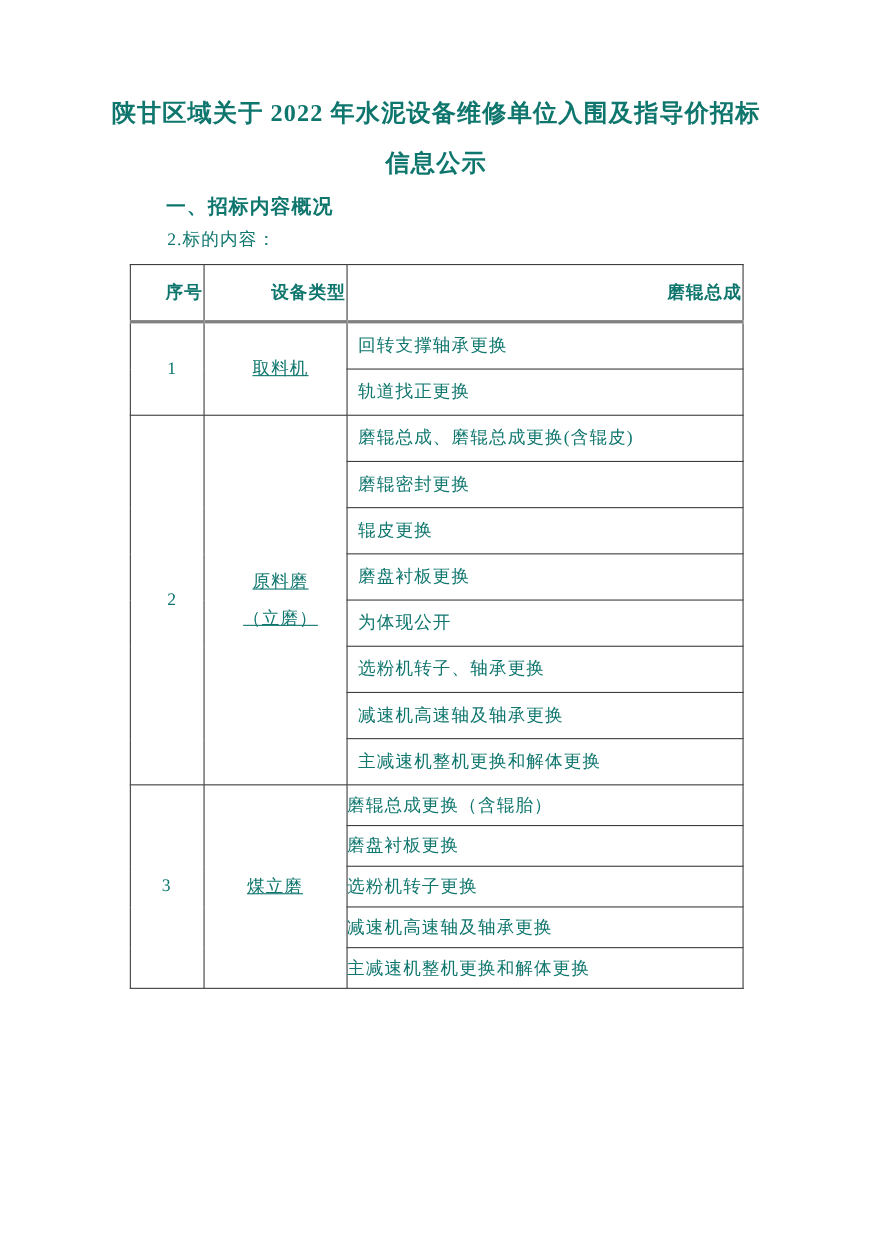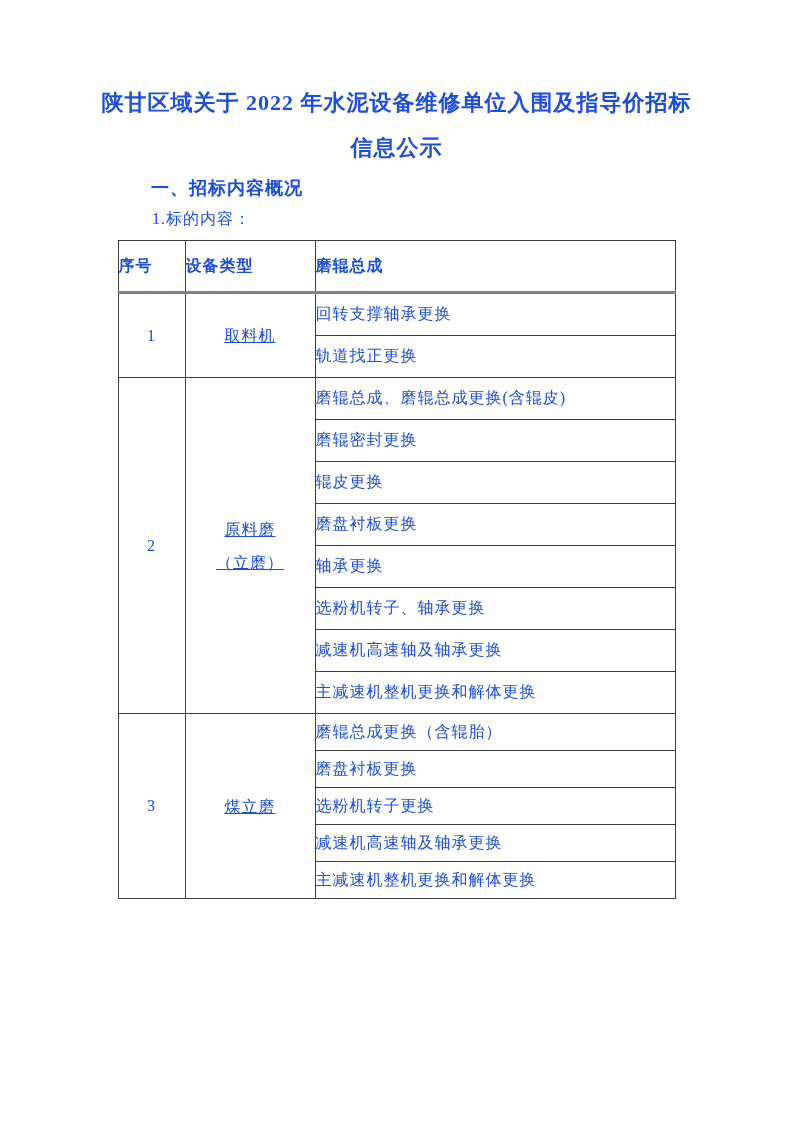--- a/index.html
+++ b/index.html
@@ -1,20 +1,20 @@
 <!DOCTYPE html>
 <html><head>
 <meta charset="utf-8">
 <style>
   html,body { margin:0; padding:0; background:#ffffff; }
   .page {
     position:relative;
     width:793px; height:1122px;
     background:#ffffff;
-    color:#1d4ed8;
+    color:#0f766e;
     font-family:"Liberation Serif","DejaVu Serif",serif;
     overflow:hidden;
     box-sizing:border-box;
   }
   .doc-title {
     margin:80px 55px 0 55px;
     text-align:center;
     font-size:22px;
     font-weight:bold;
     line-height:45px;
@@ -53,43 +53,43 @@
   table.tender th, table.tender td {
     border:1px solid #3d3d3d;
     font-size:16px;
     letter-spacing:1px;
     vertical-align:middle;
     padding:0;
   }
   table.tender thead th {
     height:50px;
     font-weight:bold;
-    text-align:left;
+    text-align:right;
     border-bottom:3px solid #808080;
   }
   td.no, td.type { text-align:center; }
   td.type .type-line { line-height:33px;text-decoration:underline; }
   td.item { text-align:left; padding-left:11px; }
-  tr.g0 td, tr.g1 td { height:41px; }
+  tr.g0 td, tr.g1 td { height:41px;padding-left:10px; }
   tr.g2 td { height:36px; }
 </style>
 </head>
 <body>
 
 <div class="page">
 
   <h1 class="doc-title">
     <div>陕甘区域关于 2022 年水泥设备维修单位入围及指导价招标</div>
     <div>信息公示</div>
   </h1>
 
 
   <div class="section-heading">一、招标内容概况</div>
 
-  <div class="subsection">1.标的内容：</div>
+  <div class="subsection">2.标的内容：</div>
 
   <table class="tender">
     <colgroup>
       <col class="c-no">
         <col class="c-type">
         <col class="c-item">
     </colgroup>
     <thead>
       <tr>
         <th>序号</th>
@@ -119,21 +119,21 @@
         <tr class="g1">
           <td class="item">磨辊密封更换</td>
         </tr>
         <tr class="g1">
           <td class="item">辊皮更换</td>
         </tr>
         <tr class="g1">
           <td class="item">磨盘衬板更换</td>
         </tr>
         <tr class="g1">
-          <td class="item">轴承更换</td>
+          <td class="item">为体现公开</td>
         </tr>
         <tr class="g1">
           <td class="item">选粉机转子、轴承更换</td>
         </tr>
         <tr class="g1">
           <td class="item">减速机高速轴及轴承更换</td>
         </tr>
         <tr class="g1">
           <td class="item">主减速机整机更换和解体更换</td>
         </tr>

